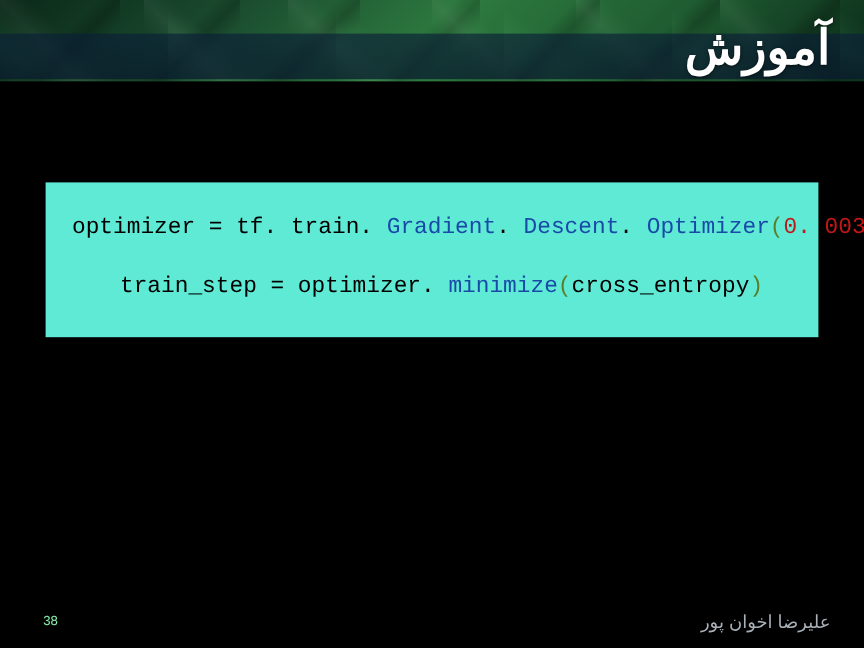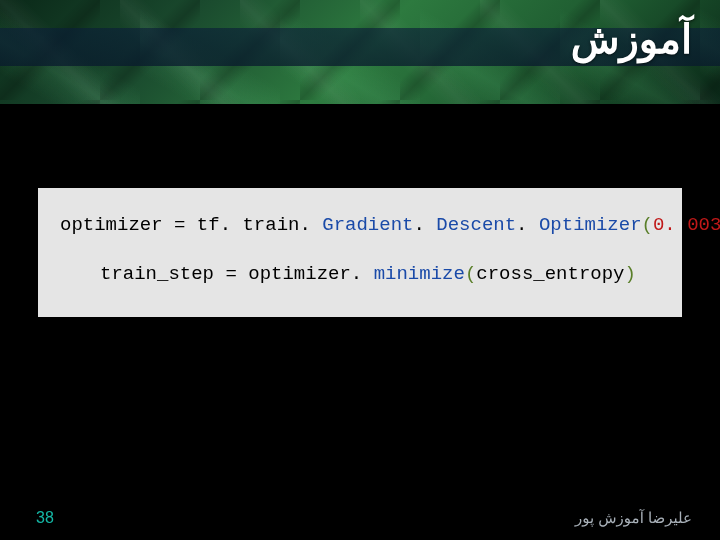--- a/index.html
+++ b/index.html
@@ -6,21 +6,21 @@
   html, body { width: 720px; height: 540px; overflow: hidden; font-family: Arial, sans-serif; }
   .slide {
     width: 720px;
     height: 540px;
     background: #000;
     position: relative;
     display: flex;
     flex-direction: column;
   }
   .header {
-    height: 104px;
+    height: 68px;
     position: relative;
     background: linear-gradient(135deg, #0a2818 0%, #1a4a2e 25%, #2d7a3f 50%, #1e5a30 75%, #0a2818 100%);
     overflow: hidden;
   }
   .header::before {
     content: "";
     position: absolute;
     inset: 0;
     background:
       linear-gradient(45deg, transparent 40%, rgba(255,255,255,0.05) 50%, transparent 60%),
@@ -50,21 +50,21 @@
   .body {
     flex: 1;
     background: #000;
     position: relative;
   }
   .code-box {
     position: absolute;
     top: 84px;
     left: 38px;
     right: 38px;
-    background: #e5e5e5;
+    background: #5eead4;
     padding: 24px 22px 30px 22px;
     font-family: "Courier New", Courier, monospace;
     font-size: 19px;
     line-height: 1.4;
   }
   .code-line { white-space: pre; margin-bottom: 22px; }
   .code-line:last-child { margin-bottom: 0; margin-left: 40px; }
   .c-kw   { color: #000; }
   .c-func { color: #1a4aa8; }
   .c-num  { color: #c01818; }
@@ -74,22 +74,22 @@
     bottom: 0;
     left: 0;
     right: 0;
     height: 44px;
     display: flex;
     align-items: center;
     justify-content: space-between;
     padding: 0 28px 0 36px;
   }
   .page-num {
-    color: #14b8a6;
-    font-size: 16px;
+    color: #86efac;
+    font-size: 11px;
   }
   .author {
     color: #a8b0b8;
     font-size: 15px;
     direction: rtl;
     font-family: Tahoma, Arial, sans-serif;
     letter-spacing: 1px;
   }
 </style>
 </head>
@@ -104,16 +104,16 @@
 
   <div class="body">
     <div class="code-box">
       <div class="code-line"><span class="c-kw">optimizer = tf. train. </span><span class="c-func">Gradient</span><span class="c-kw">. </span><span class="c-func">Descent</span><span class="c-kw">. </span><span class="c-func">Optimizer</span><span class="c-par">(</span><span class="c-num">0. 003</span></div>
       <div class="code-line"><span class="c-kw">train_step = optimizer. </span><span class="c-func">minimize</span><span class="c-par">(</span><span class="c-kw">cross_entropy</span><span class="c-par">)</span></div>
     </div>
   </div>
 
   <div class="footer">
     <div class="page-num">38</div>
-    <div class="author">ﻋﻠﯿﺮﺿﺎ آﻣﻮﺯﺵ ﭘﻮﺭ</div>
+    <div class="author">ﻋﻠﯿﺮﺿﺎ ﺍﺧﻮﺍﻥ ﭘﻮﺭ</div>
   </div>
 
 </div>
 
 </body></html>

